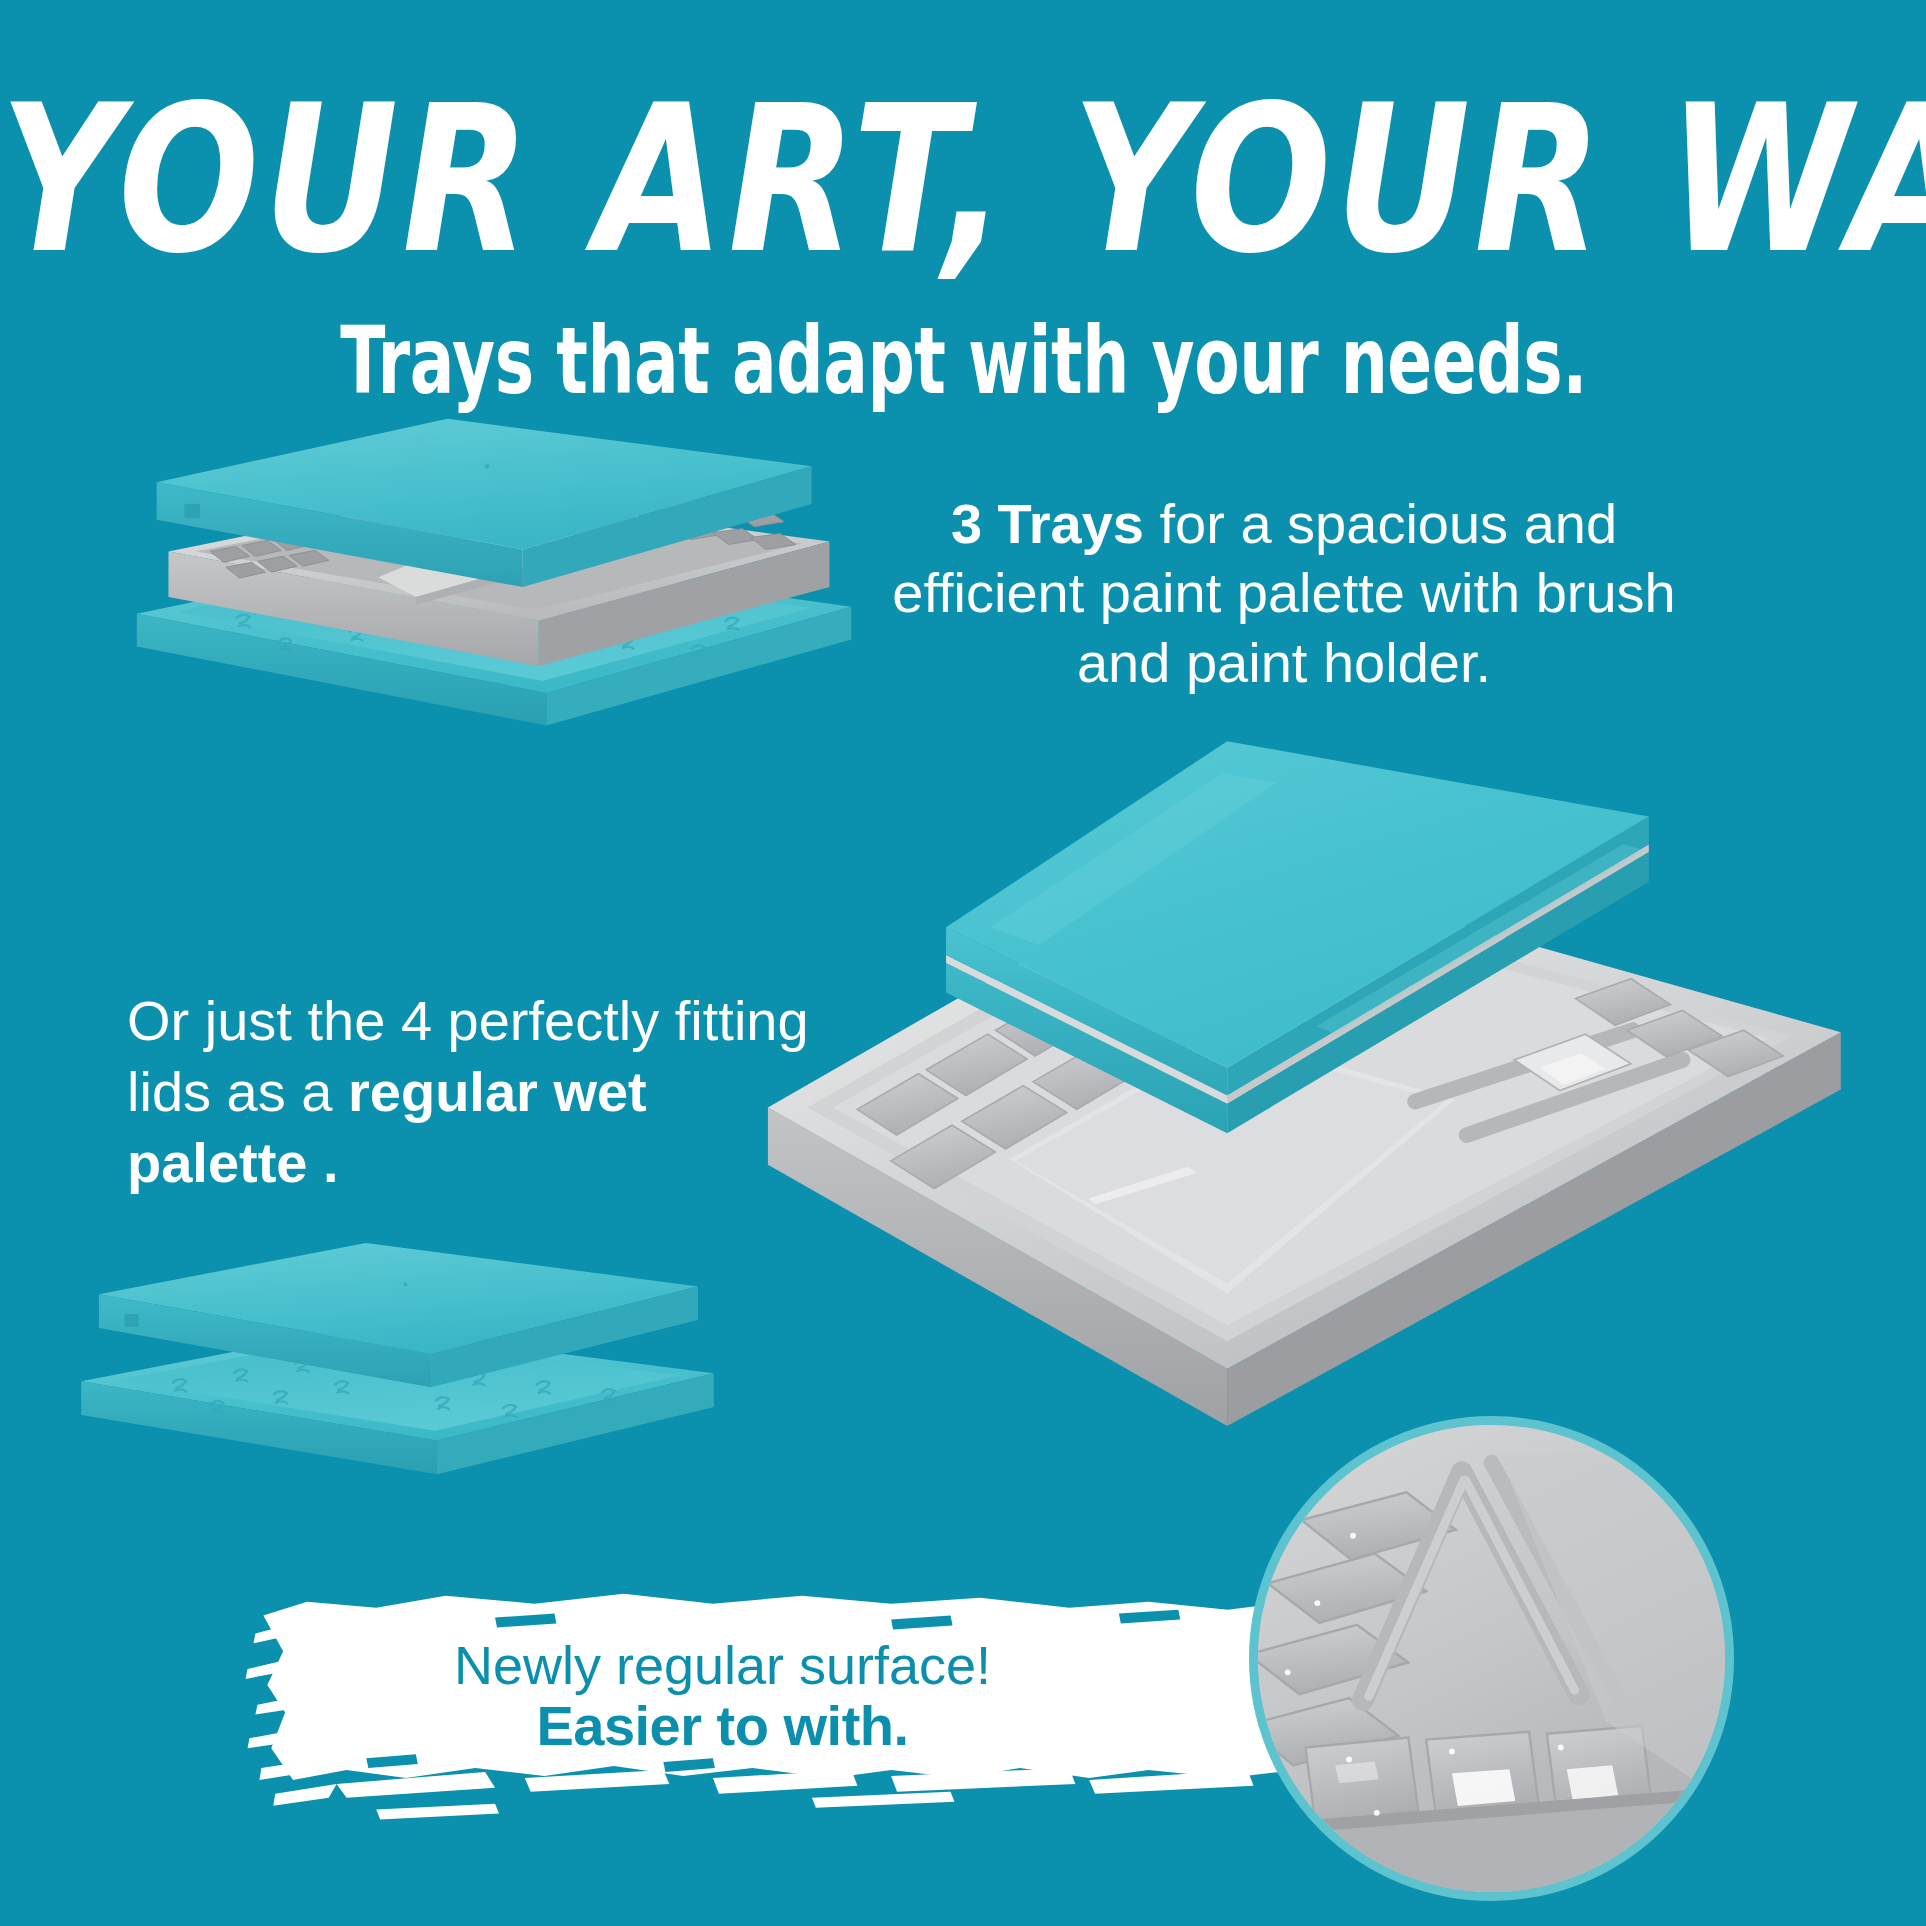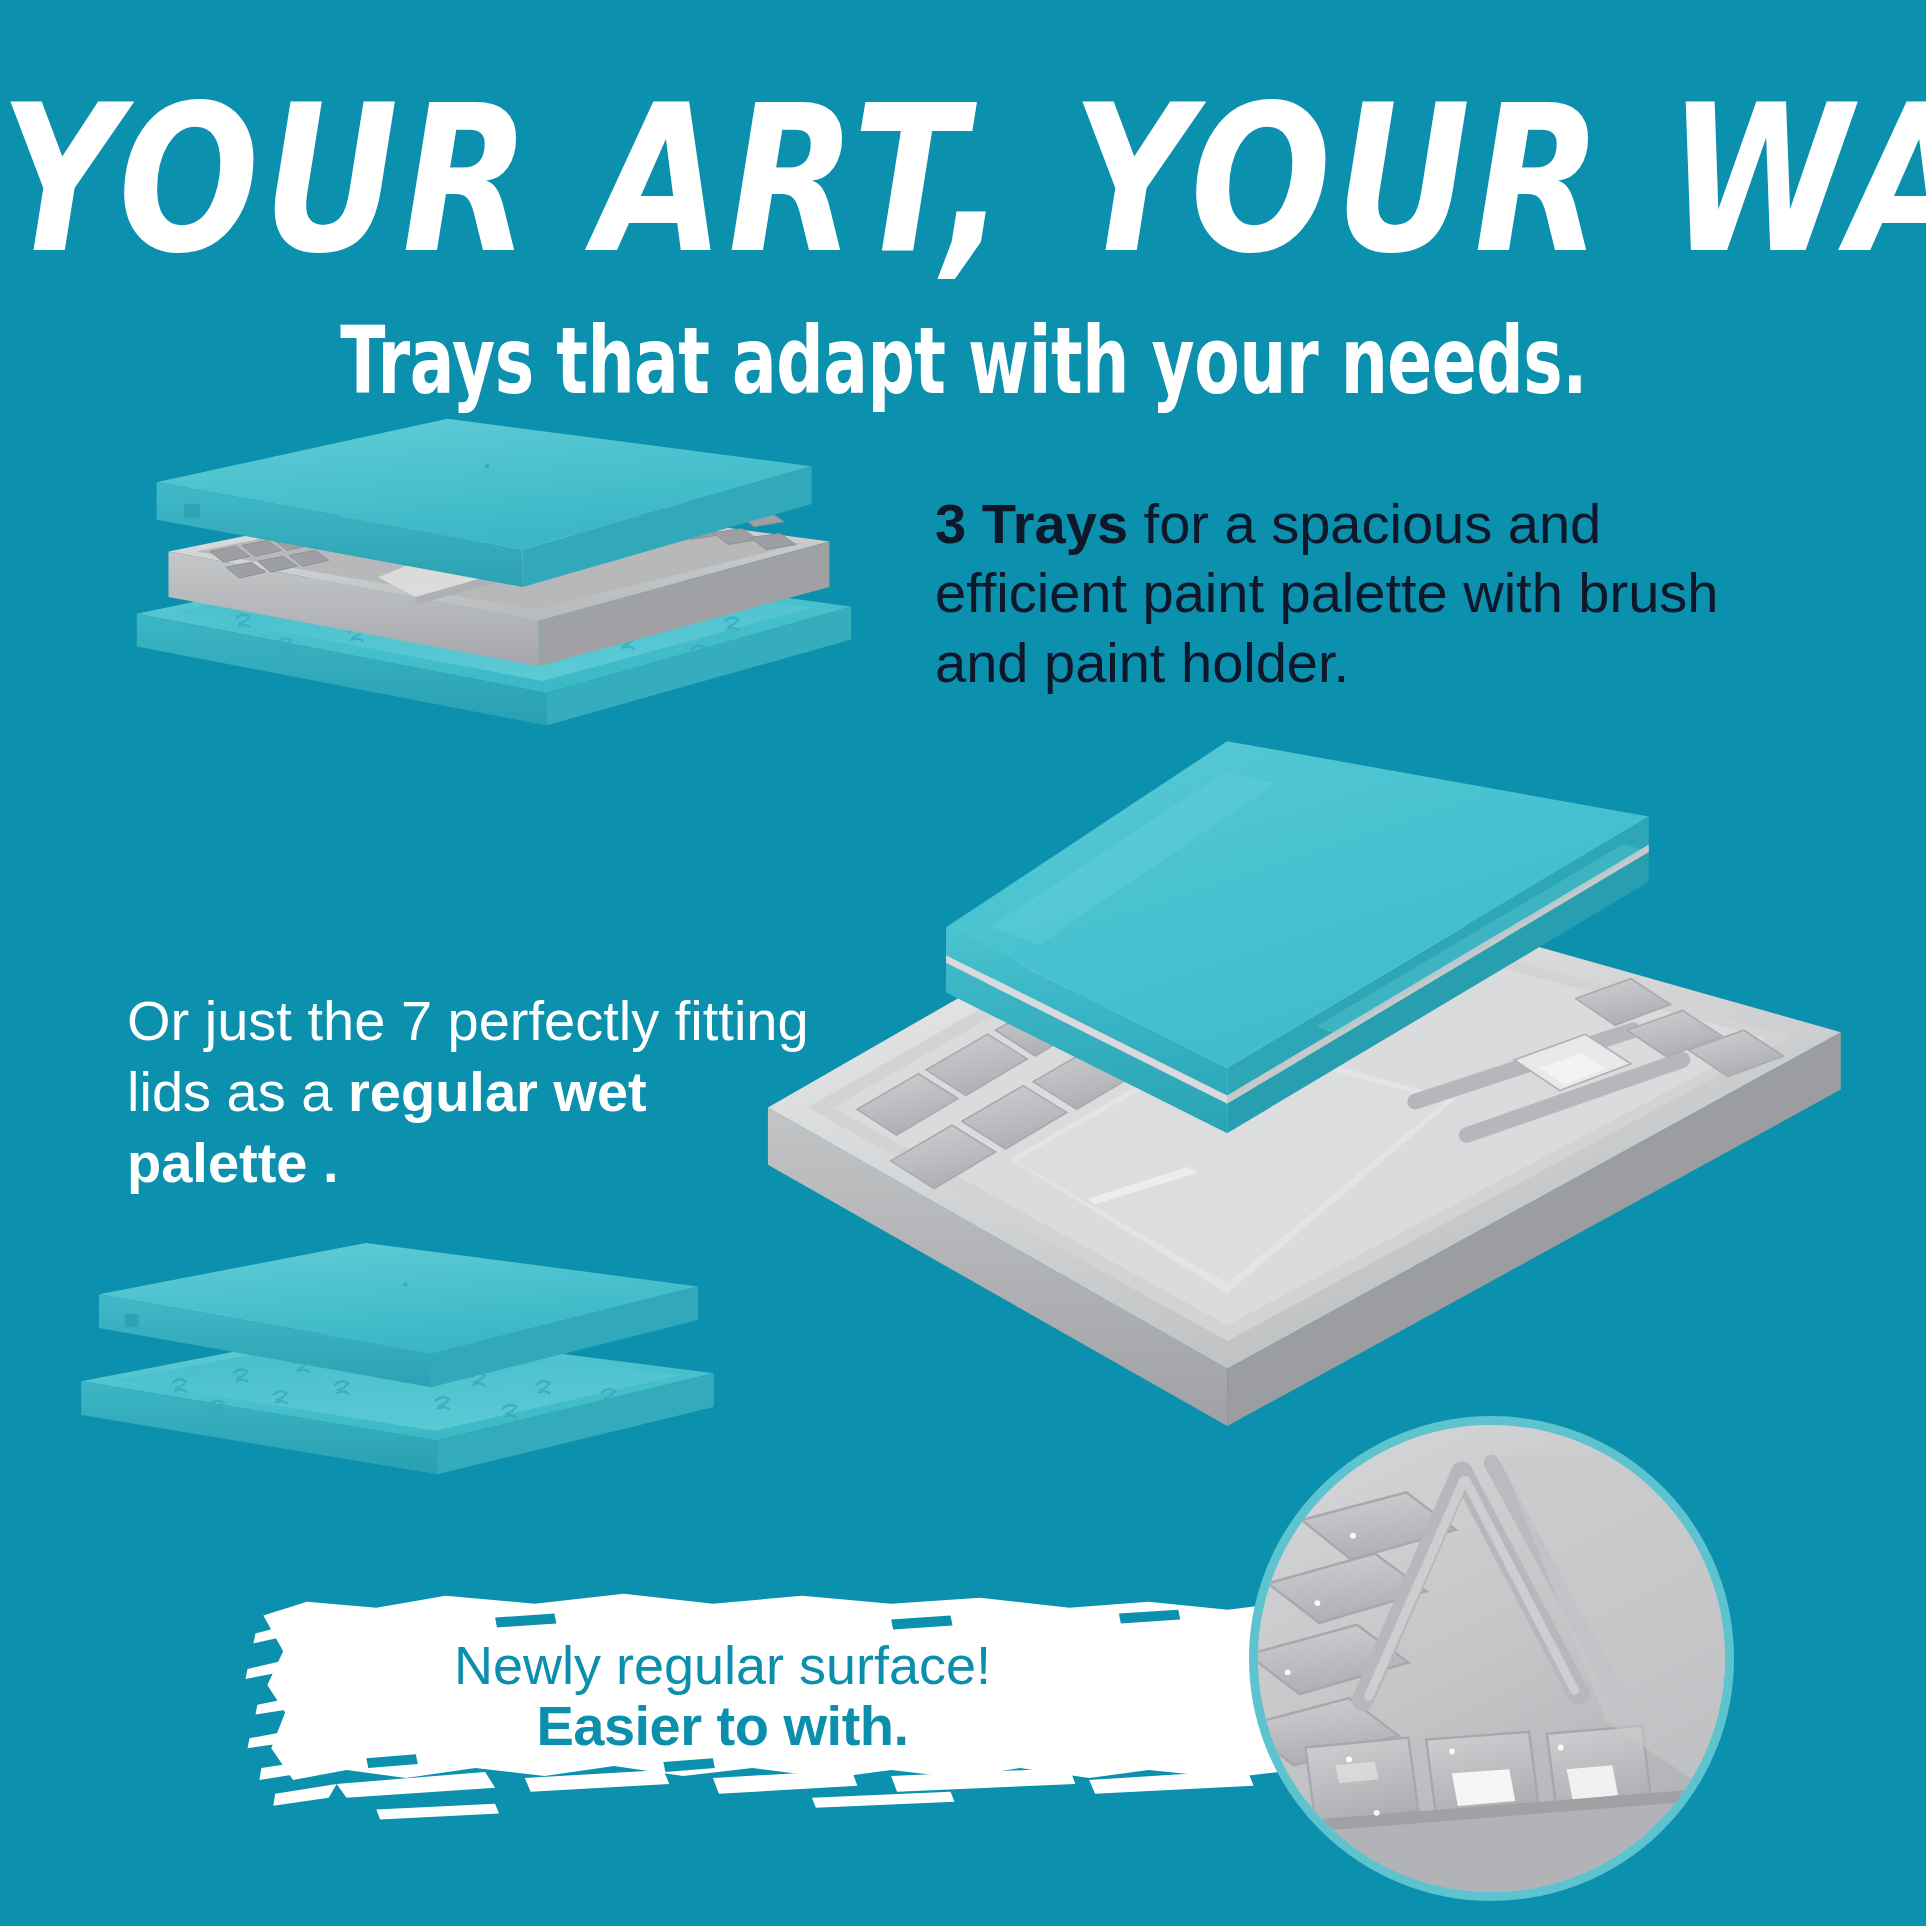--- a/index.html
+++ b/index.html
@@ -33,23 +33,23 @@
     font-size:69px; line-height:1.0;
     letter-spacing:-0.5px;
     color:#ffffff;
     transform:scaleY(1.35) scaleX(0.96);
     transform-origin:top center;
     white-space:nowrap;
   }
 
   
   .copy-right {
-    position:absolute; left:935px; top:489px; width:792px;
+    position:absolute; left:888px; top:489px; width:792px;
     font-size:56px; line-height:1.24;
-    color:#0f172a; text-align:left;
+    color:#ffffff; text-align:center;
   }
   .copy-left {
     position:absolute; left:127px; top:985px; width:693px;
     font-size:56px; line-height:1.27;
     color:#ffffff; text-align:left;
   }
   .copy-right b, .copy-left b { font-weight:bold; }
 
   
   .banner-wrap { position:absolute; left:198px; top:1574px; width:1109px; height:297px; }
@@ -228,21 +228,21 @@
         <path d="M 30 62 L 300 10 L 636 54 L 366 122 Z" fill="url(#lidTopG)"></path>
         <path d="M 30 62 L 30 96 L 366 156 L 366 122 Z" fill="url(#lidSideG)"></path>
         <path d="M 366 122 L 366 156 L 636 88 L 636 54 Z" fill="#31a9ba"></path>
         <circle cx="340" cy="52" r="2.2" fill="#2f9fb0" opacity="0.6"></circle>
         <path d="M 56 82 l14 0 l0 13 l-14 0 Z" fill="#2fa3b4"></path>
       </g>
     </svg>
   </div>
 
   <div class="copy-left no-sel">
-    <span>Or just the 7 perfectly fitting lids as a </span><b>regular wet palette .</b>
+    <span>Or just the 4 perfectly fitting lids as a </span><b>regular wet palette .</b>
   </div>
 
   <div class="prod" id="hero">
     <svg viewBox="0 0 1170 740" width="1158" height="733">
       <defs>
         <linearGradient id="hGreyTop" x1="0" y1="0" x2="0.6" y2="1">
           <stop offset="0%" stop-color="#eeeeee"></stop>
             <stop offset="45%" stop-color="#d9dadb"></stop>
             <stop offset="100%" stop-color="#bcbec0"></stop>
         </linearGradient>

